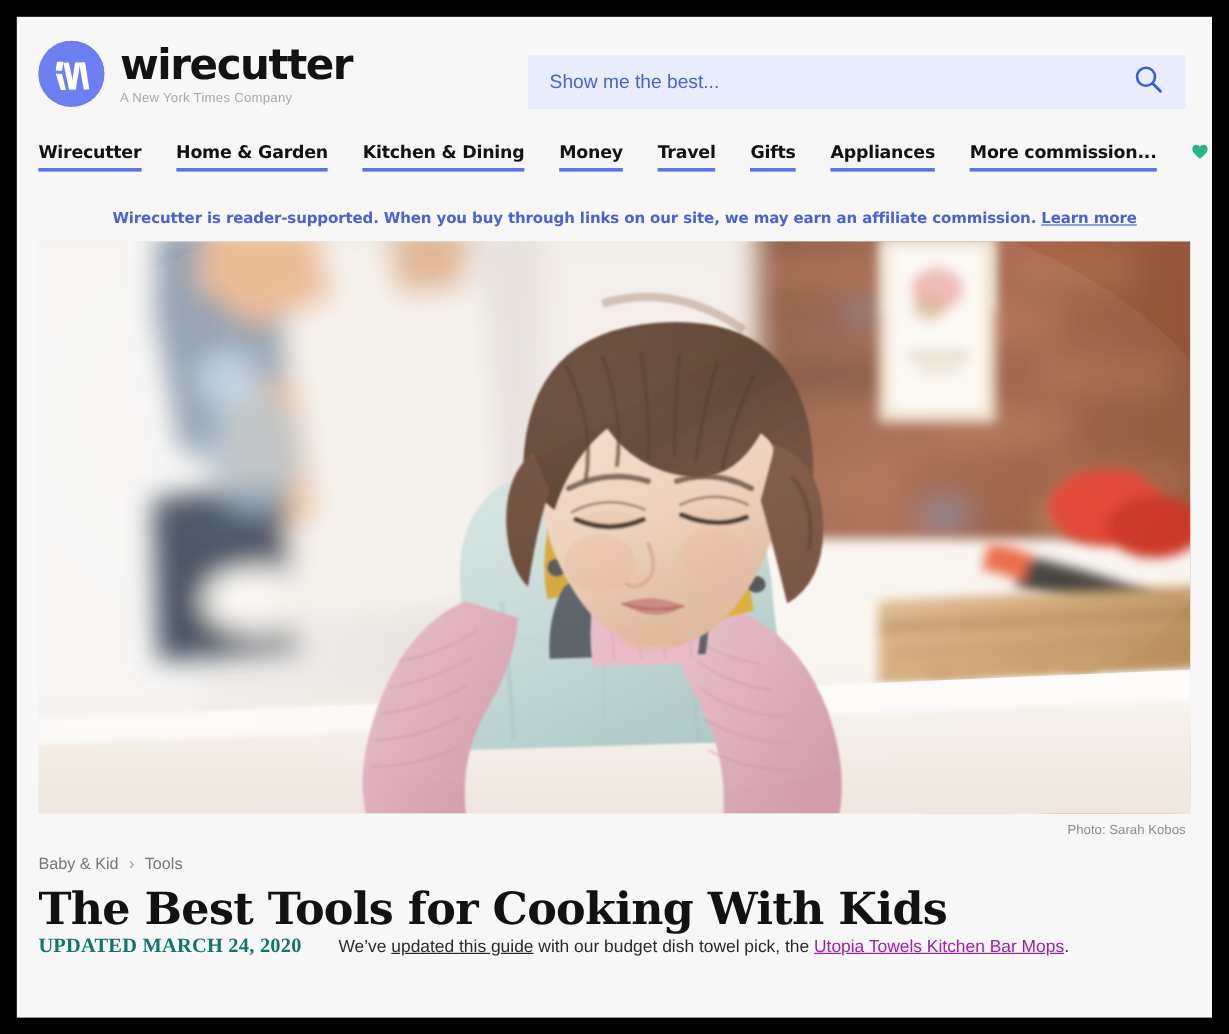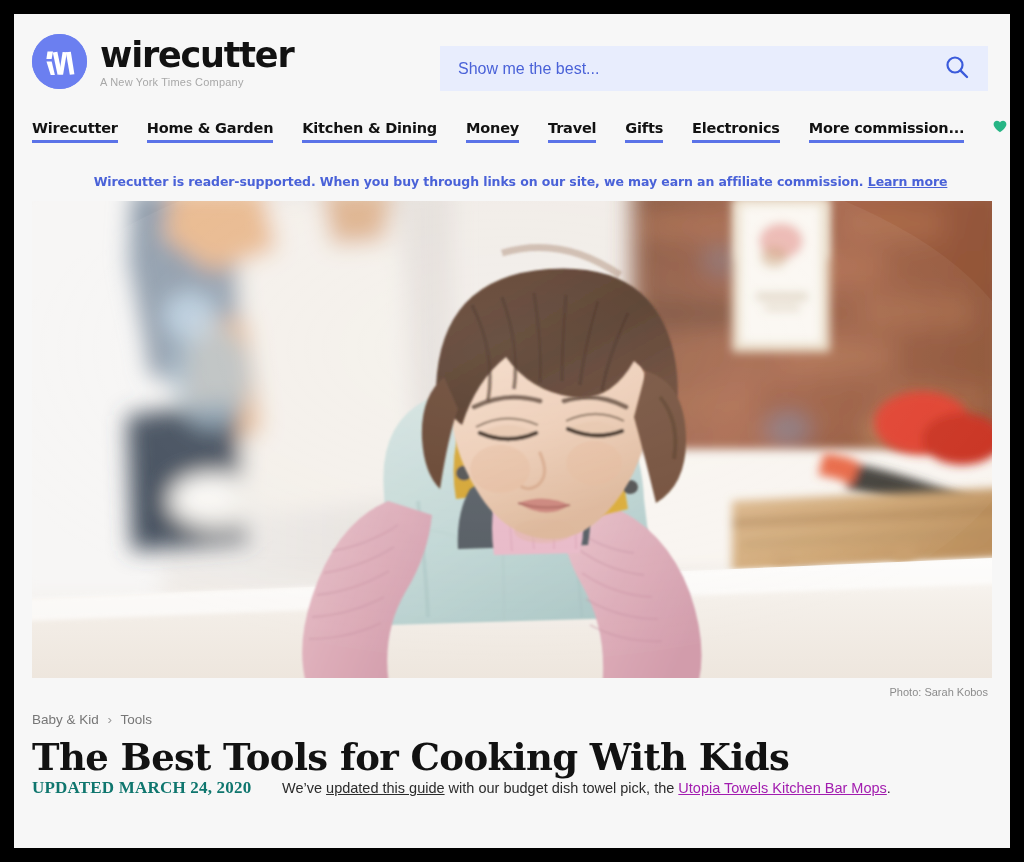--- a/index.html
+++ b/index.html
@@ -251,21 +251,21 @@
 
     </div>
 
     <nav class="nav">
       <a class="nav-item underlined" href="#">Wirecutter</a>
       <a class="nav-item underlined" href="#">Home &amp; Garden</a>
       <a class="nav-item underlined" href="#">Kitchen &amp; Dining</a>
       <a class="nav-item underlined" href="#">Money</a>
       <a class="nav-item underlined" href="#">Travel</a>
       <a class="nav-item underlined" href="#">Gifts</a>
-      <a class="nav-item underlined" href="#">Electronics</a>
+      <a class="nav-item underlined" href="#">Appliances</a>
       <a class="nav-item underlined" href="#">More commission...</a>
       <a class="nav-item deals" href="#">
         <span class="heart-icon">
           <svg width="14" height="13" viewBox="0 0 14 13" aria-hidden="true">
             <path d="M7 12.2 C7 12.2 0.6 7.9 0.6 4.2 C0.6 2.1 2.2 0.7 4.0 0.7 C5.4 0.7 6.5 1.5 7 2.4 C7.5 1.5 8.6 0.7 10.0 0.7 C11.8 0.7 13.4 2.1 13.4 4.2 C13.4 7.9 7 12.2 7 12.2 Z" fill="#27b585"></path>
           </svg>
         </span>
         <span>Deals</span>
       </a>
 

